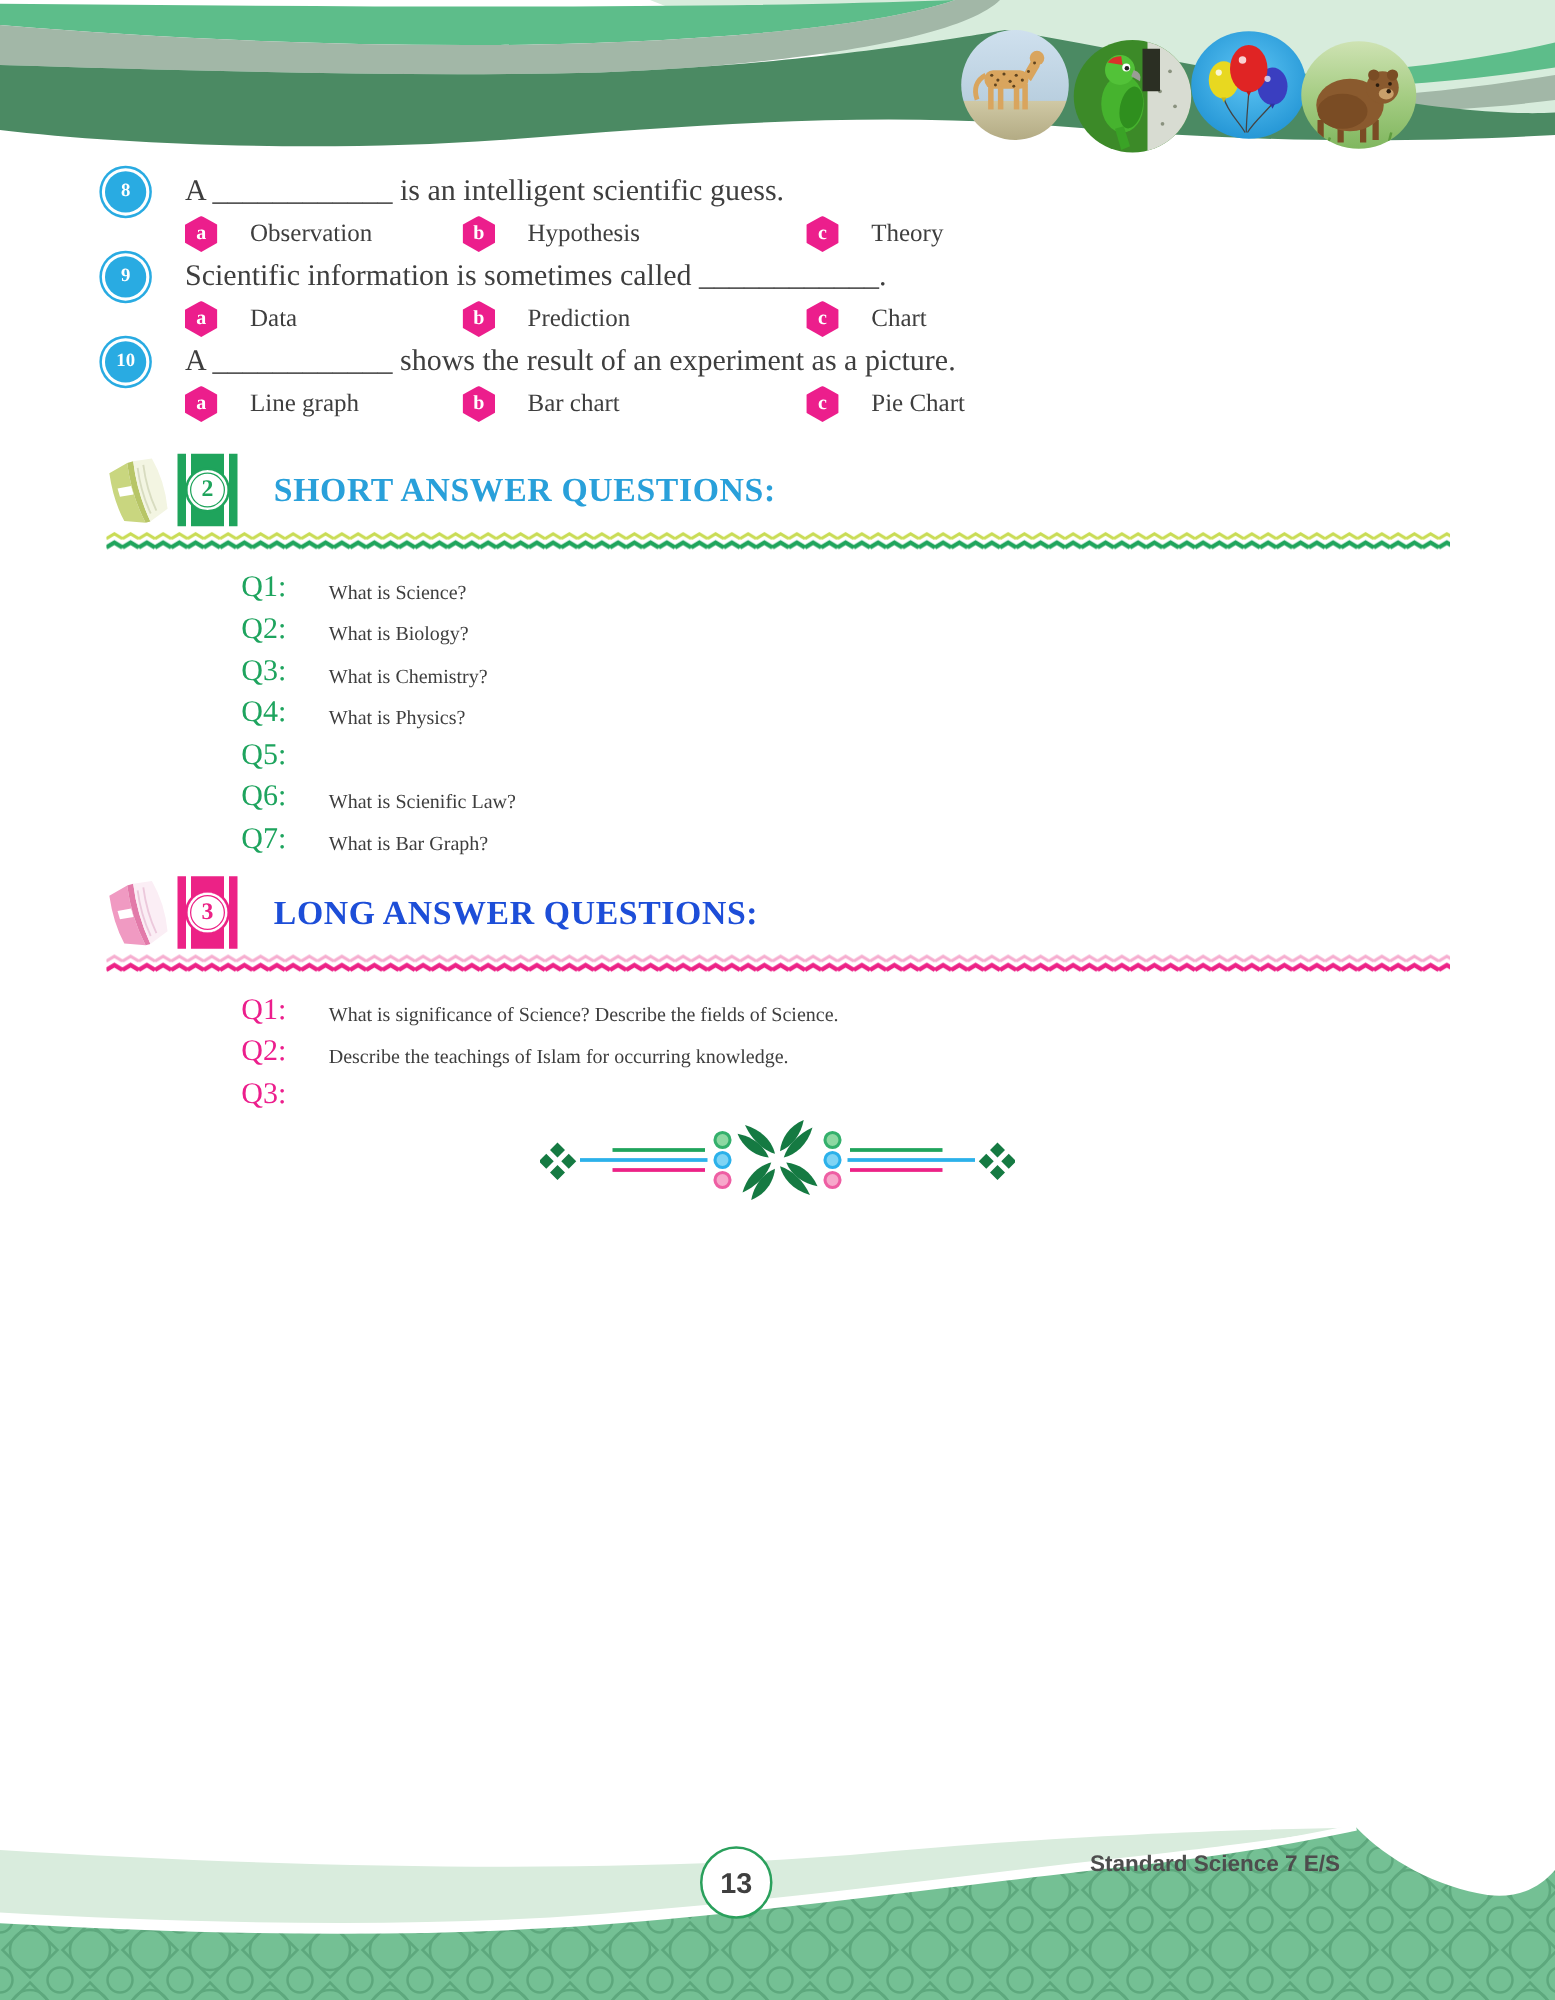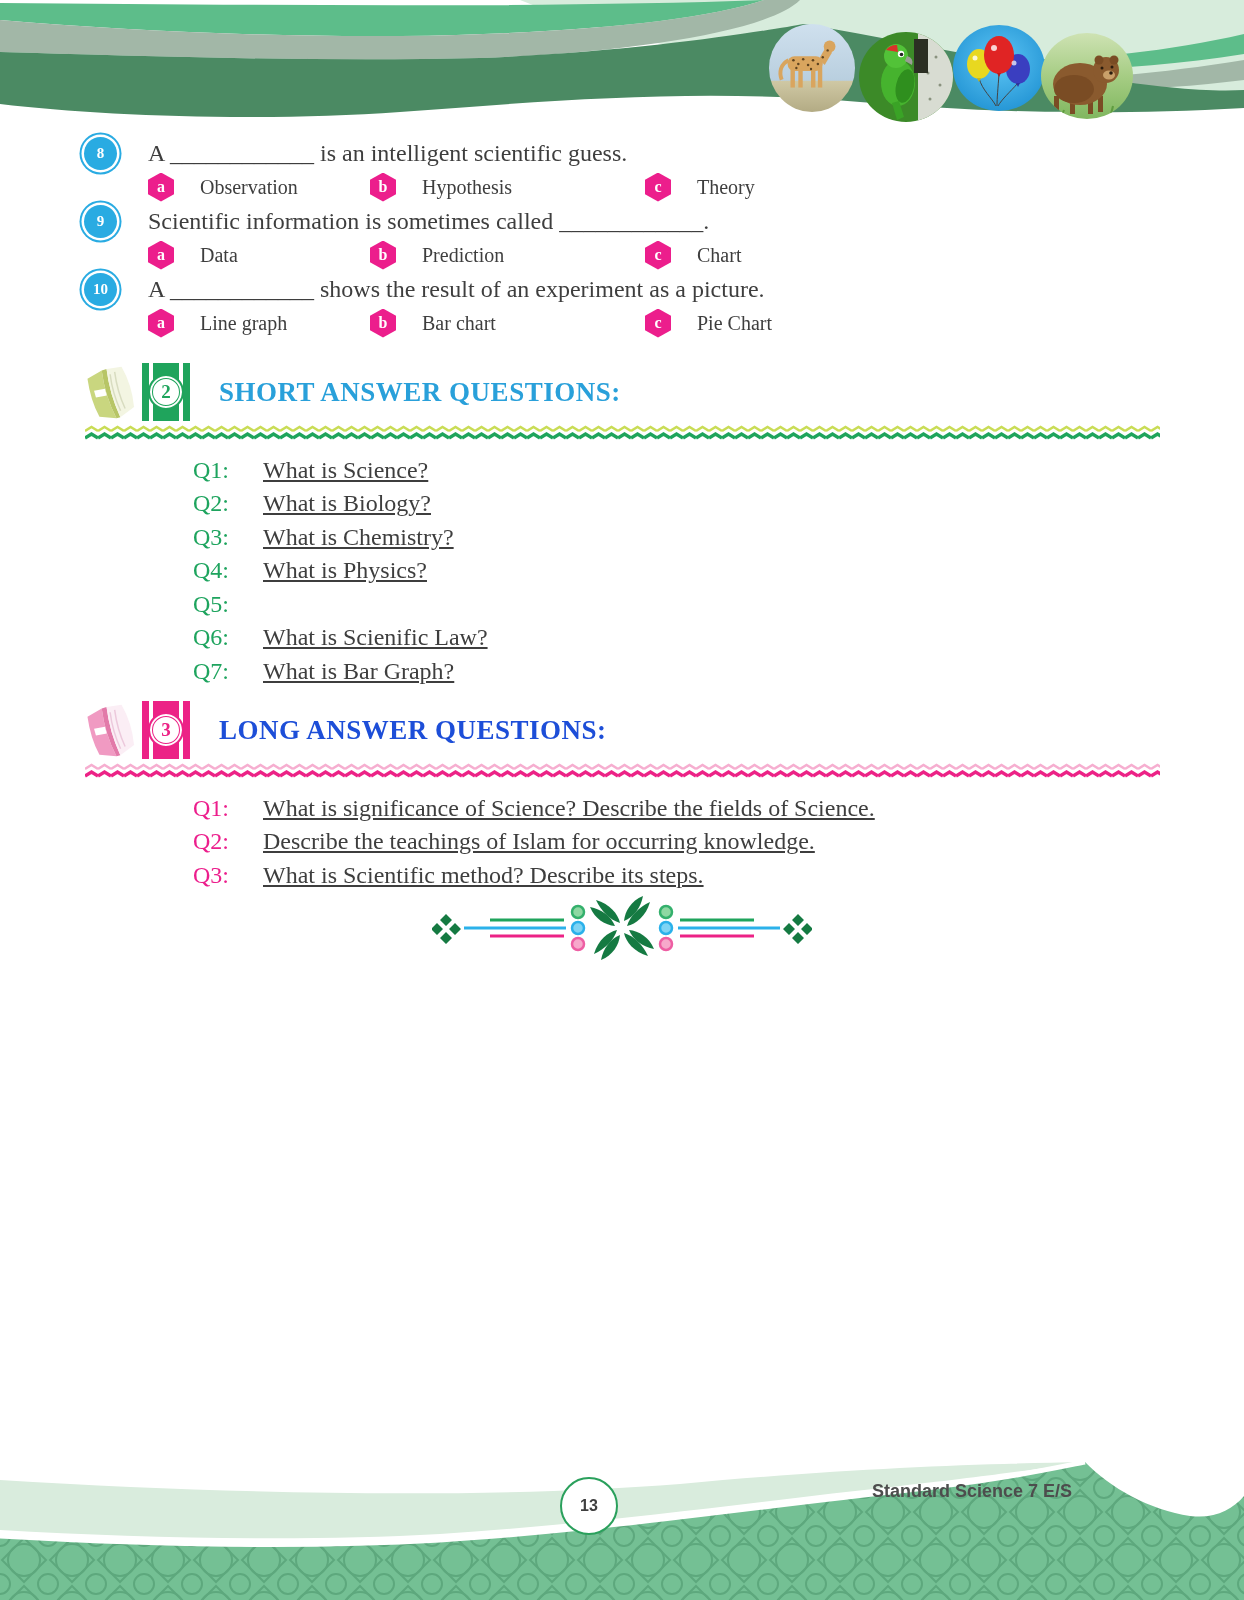--- a/index.html
+++ b/index.html
@@ -38,28 +38,28 @@
   .badge.pink .num{border:2px solid #ec2286;color:#ec2286;box-shadow:inset 0 0 0 2px #fff,inset 0 0 0 3px #ec2286;}
   .sec-title{margin-left:29px;font-size:27px;font-weight:bold;letter-spacing:.5px;}
   .sec-title.blue{color:#29a0da;}
   .sec-title.pink{color:#1d4ed8;}
   .zigzag{display:block;margin-left:85px;}
   .qa-list{margin-top:8px;}
   .qa-row{display:flex;align-items:flex-end;height:33.5px;}
   .qa-label{flex:0 0 70px;margin-left:193px;font-size:24px;}
   .qa-label.green{color:#1ea45e;}
   .qa-label.pink{color:#ec1e8c;}
-  .qa-text{font-size:24px;text-decoration:underline;}
+  .qa-text{font-size:16px;}
   
   .ornament{position:absolute;top:896px;left:50%;transform:translateX(-50%);}
   
   .ftr{position:absolute;top:1440px;left:0;width:1244px;height:160px;}
   .page-num{position:absolute;top:1477px;left:560px;width:54px;height:54px;border-radius:50%;
        background:#fff;border:2px solid #2aa05c;display:flex;align-items:center;justify-content:center;
-       font-family:"Liberation Sans",sans-serif;font-weight:bold;font-size:16px;color:#3f3f3f;}
+       font-family:"Liberation Sans",sans-serif;font-weight:bold;font-size:23px;color:#3f3f3f;}
   .ftr-title{position:absolute;top:1481px;left:872px;font-family:"Liberation Sans",sans-serif;
        font-weight:bold;font-size:18px;color:#4d4d4d;}
 </style>
 </head>
 <body>
 
 <div class="page">
 
   <svg class="hdr" viewBox="0 0 1244 138" aria-hidden="true">
     <rect width="1244" height="138" fill="#ffffff"></rect>
@@ -352,21 +352,20 @@
       <div class="qa-row">
         <span class="qa-label pink">Q1:</span>
         <span class="qa-text">What is significance of Science? Describe the fields of Science.</span>
       </div>
       <div class="qa-row">
         <span class="qa-label pink">Q2:</span>
         <span class="qa-text">Describe the teachings of Islam for occurring knowledge.</span>
       </div>
       <div class="qa-row">
         <span class="qa-label pink">Q3:</span>
-        <span class="qa-text">What is Scientific method? Describe its steps.</span>
       </div>
     </div>
   </section>
 
   <svg class="ornament" width="380" height="64" viewBox="0 0 380 64" aria-hidden="true">
     <g fill="#157a42">
       <path d="M14,18 l6,6 -6,6 -6,-6 z M5,27 l6,6 -6,6 -6,-6 z M23,27 l6,6 -6,6 -6,-6 z M14,36 l6,6 -6,6 -6,-6 z"></path>
       <path d="M366,18 l6,6 -6,6 -6,-6 z M357,27 l6,6 -6,6 -6,-6 z M375,27 l6,6 -6,6 -6,-6 z M366,36 l6,6 -6,6 -6,-6 z"></path>
     </g>
     <rect x="32" y="30.5" width="102" height="3" fill="#2bb1ea"></rect>

